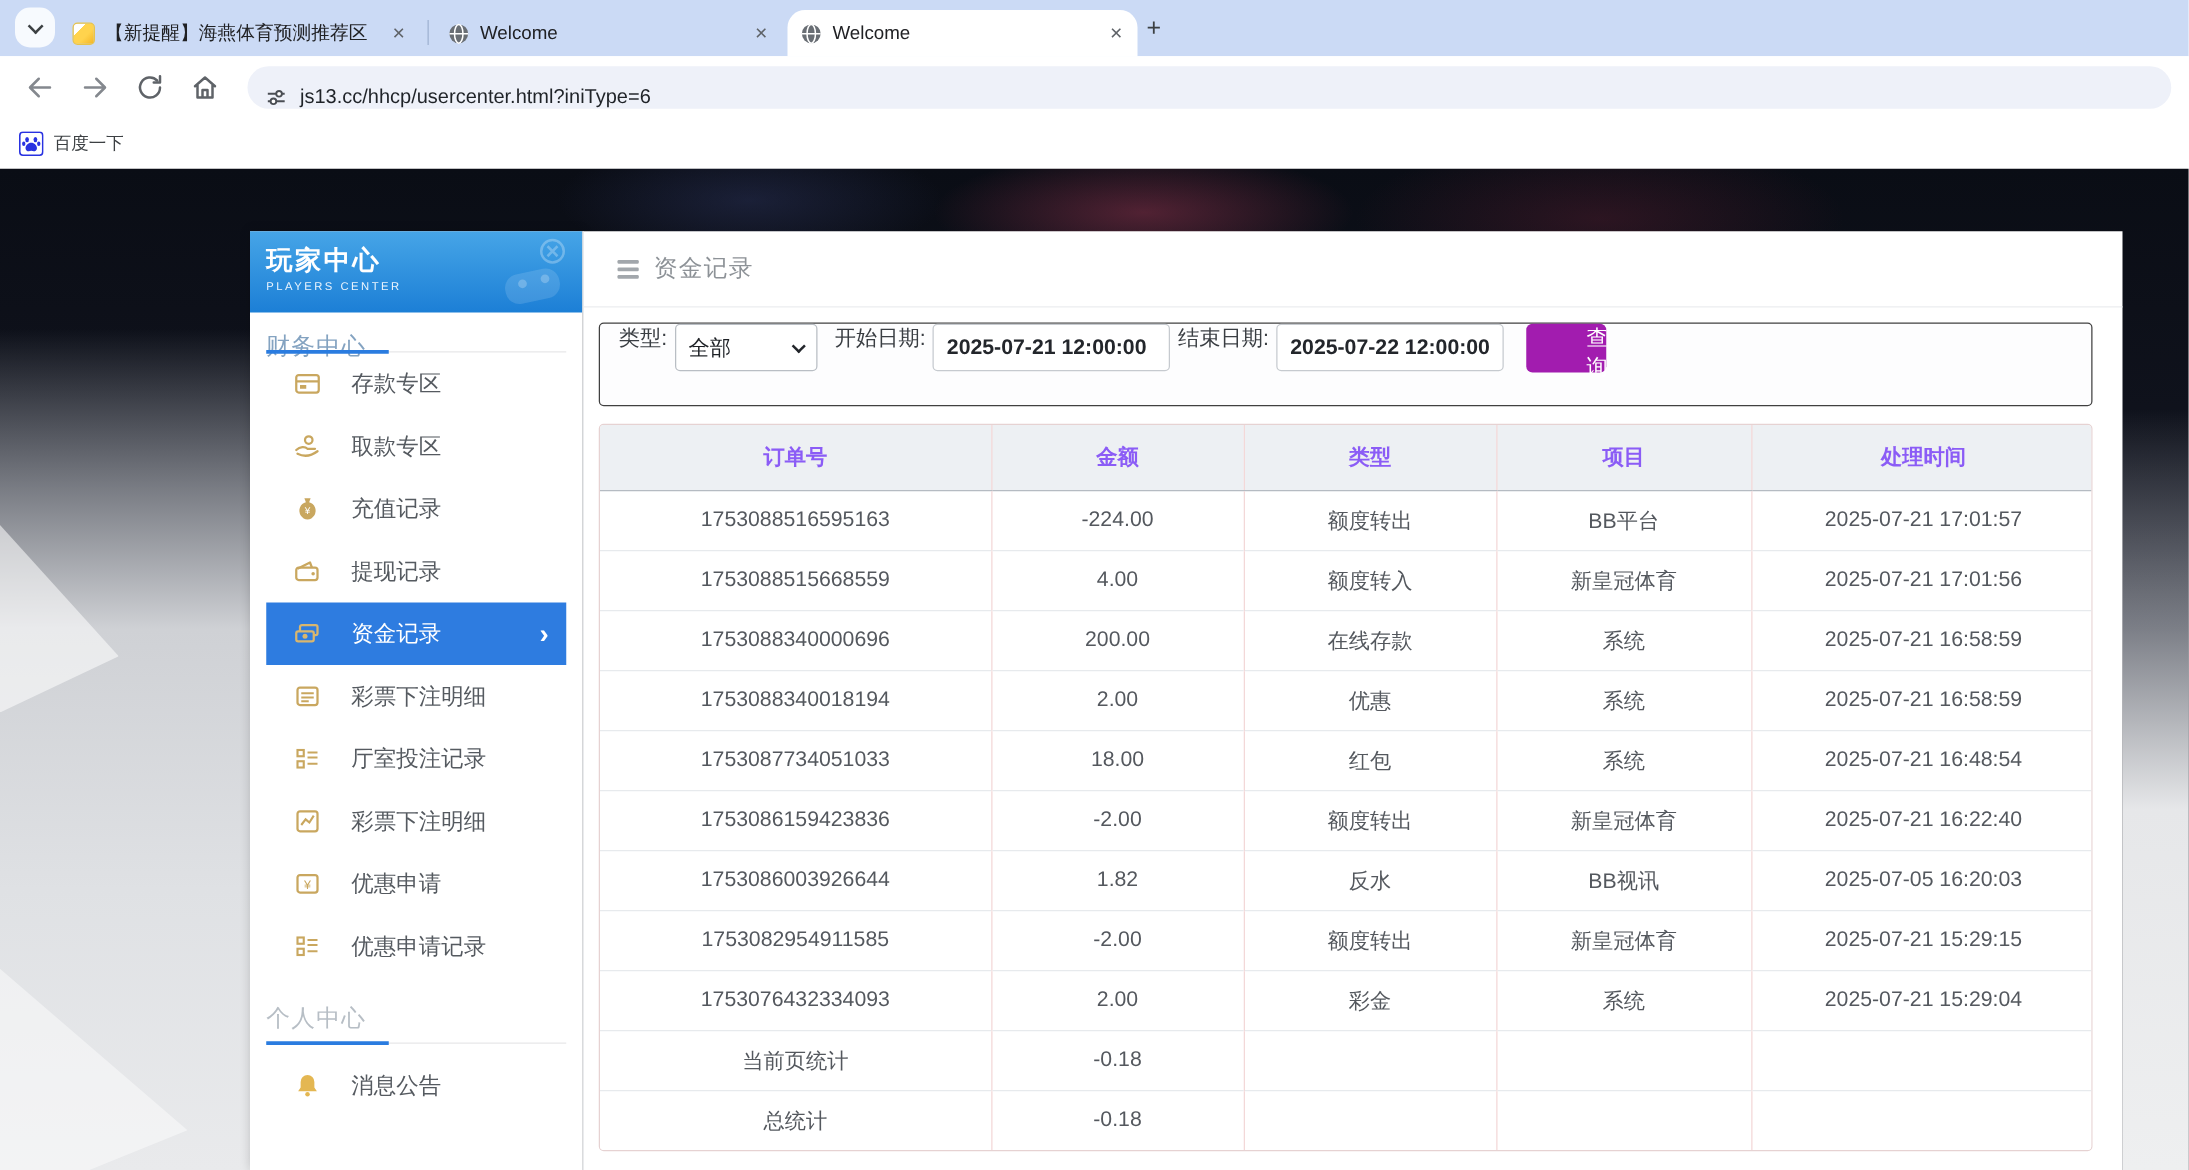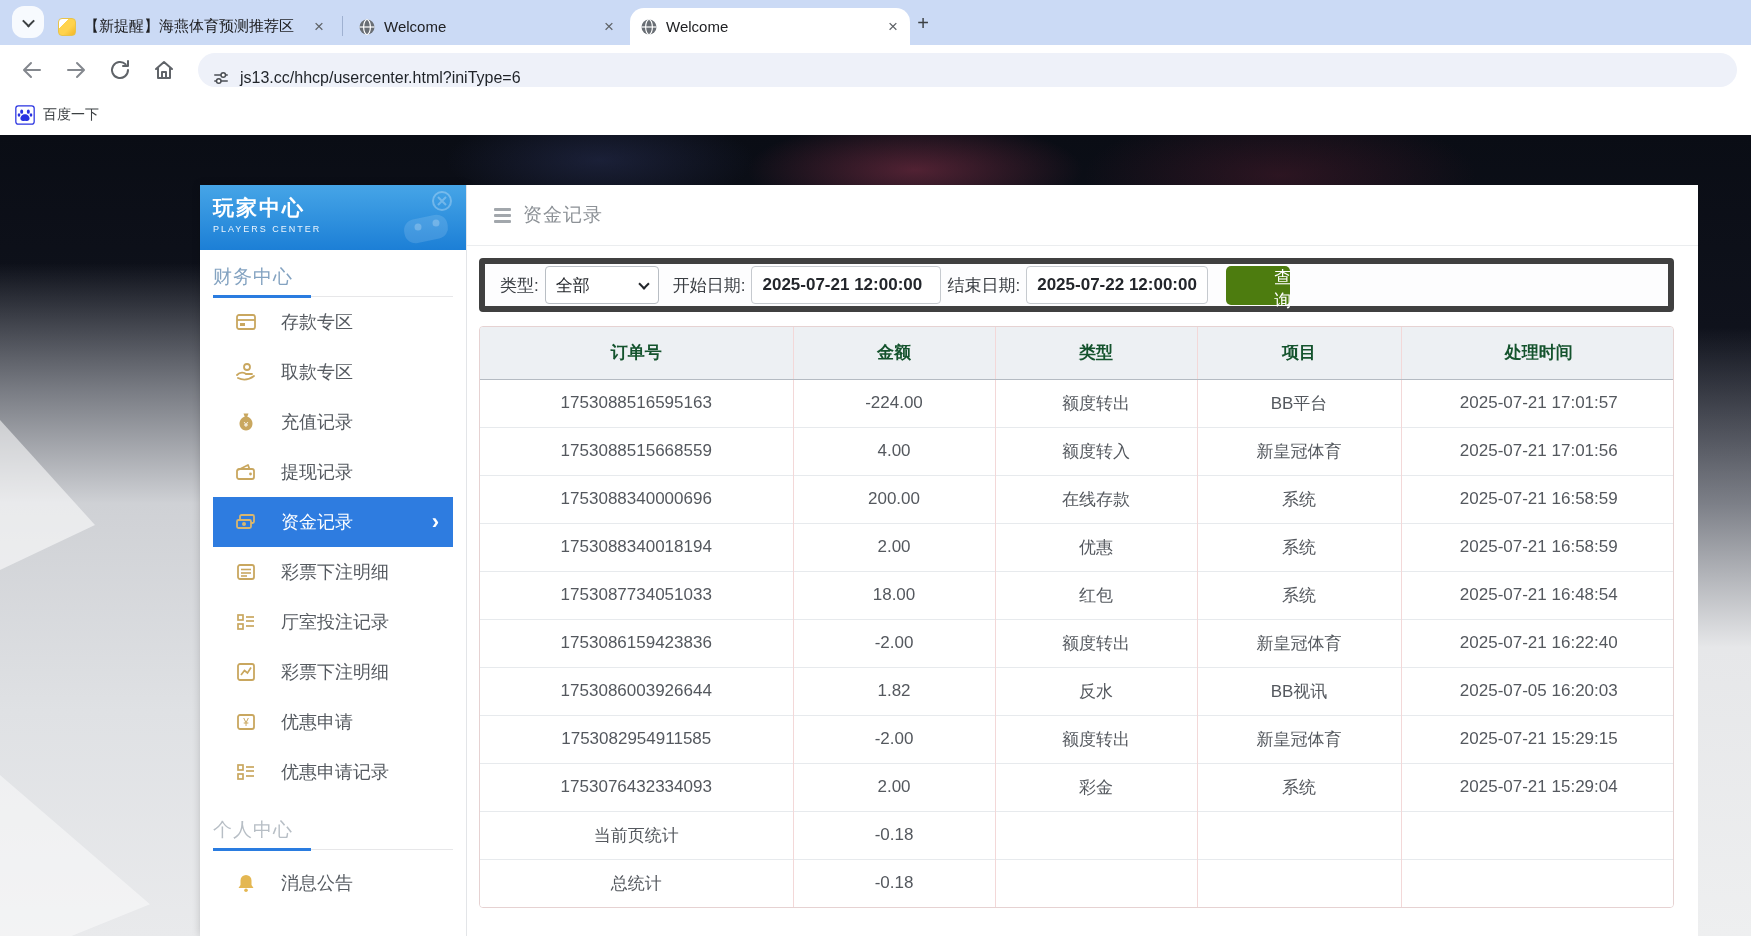--- a/index.html
+++ b/index.html
@@ -46,51 +46,51 @@
   .tri { position:absolute; background:rgba(255,255,255,.55); }
   .tri1 { left:0; top:285px; width:95px; height:150px; clip-path:polygon(0 0,100% 70%,0 100%); }
   .tri2 { left:0; top:640px; width:150px; height:190px; clip-path:polygon(0 0,100% 68%,0 100%); background:rgba(255,255,255,.45); }
 
   
   .sidebar { position:absolute; left:200px; top:50px; width:266px; bottom:0; background:#fff; box-shadow:0 0 8px rgba(0,0,0,.18); }
   .banner { position:relative; height:65px; background:linear-gradient(180deg,#46a5e7,#1c7fd6); padding:9px 0 0 13px; overflow:hidden; }
   .banner-title { color:#fff; font-size:21px; font-weight:bold; letter-spacing:2px; }
   .banner-sub { color:#eaf4fd; font-size:9px; letter-spacing:2px; margin-top:2px; }
   .banner-decor { position:absolute; right:6px; top:2px; opacity:.8; }
-  .section-head { padding:14px 13px 0; height:47px; position:relative; }
+  .section-head { padding:14px 13px 0; height:32px; position:relative; }
   .section-label { font-size:19px; letter-spacing:1px; }
   .section-label.fin { color:#84a3c1; }
   .section-label.per { color:#b7bec5; }
   .section-rule { position:absolute; left:13px; right:13px; bottom:0; height:1px; background:#e7e7e9; }
   .section-rule i { position:absolute; left:0; bottom:-1px; width:98px; height:3px; background:#2a7ce0; display:block; }
   .menu-item { height:50px; display:flex; align-items:center; margin:0 13px; padding-left:22px; gap:24px; color:#555a60; font-size:18px; position:relative; }
   .menu-item .mi-icon { width:22px; height:22px; flex:none; }
   .menu-item.active { background:#2e7ce0; color:#fff; }
   .menu-item.active .mi-chev { position:absolute; right:14px; color:#fff; font-size:22px; font-weight:bold; }
 
   
   .main { position:absolute; left:466px; top:50px; width:1232px; bottom:0; background:#fff; border-left:1px solid #e3e5e8; }
   .main-header { height:61px; display:flex; align-items:center; padding-left:27px; gap:12px; border-bottom:1px solid #ebedef; }
   .burger { display:flex; flex-direction:column; gap:3px; }
   .burger i { width:17px; height:3px; background:#a2a7ac; border-radius:1px; }
   .main-title { font-size:19px; color:#8d9297; letter-spacing:1px; }
 
-  .filter-box { margin:12px 24px 0 12px; height:54px; border:6px solid #404040; border-radius:4px; background:#fdfdfe; display:flex; align-items:center; padding-left:15px; gap:6px; }
+  .filter-box { margin:12px 24px 0 12px; height:67px; border:1px solid #404040; border-radius:4px; background:#fdfdfe; display:flex; padding-left:15px; gap:6px; }
   .f-label { font-size:17px; color:#3a3e43; white-space:nowrap; }
   .f-select { width:114px; height:38px; border:1px solid #b9bec4; border-radius:4px; background:#fff; display:flex; align-items:center; padding:0 10px; position:relative; margin-right:8px; }
   .f-select span { font-size:17px; color:#1e2126; }
   .f-select .sel-chev { position:absolute; right:10px; top:13px; width:8px; height:8px; border-right:2px solid #23262b; border-bottom:2px solid #23262b; transform:rotate(45deg); }
   .f-input { height:38px; border:1px solid #c6cacf; border-radius:4px; background:#fff; font-size:17px; font-weight:bold; color:#23262b; padding:0 10px; font-family:"Liberation Sans",sans-serif; }
   .f-input.start { width:190px; }
   .f-input.end { width:182px; margin-right:12px; }
-  .btn-query { width:64px; height:39px; background:#4d7c0f; border:none; border-radius:5px; color:#fff; font-size:17px; font-family:Liberation Sans, sans-serif;padding-left:48px; }
+  .btn-query { width:64px; height:39px; background:#a21caf; border:none; border-radius:5px; color:#fff; font-size:17px; font-family:Liberation Sans, sans-serif;padding-left:48px; }
 
   .table-wrap { margin:14px 24px 0 12px; border:1px solid #e6d2d2; border-radius:4px; overflow:hidden; }
   table { width:100%; border-collapse:collapse; table-layout:fixed; }
-  th { height:52px; background:#edf0f3; font-size:17px; font-weight:bold; color:#14532d; border-bottom:1px solid #b5bbc2; }
+  th { height:52px; background:#edf0f3; font-size:17px; font-weight:bold; color:#8b5cf6; border-bottom:1px solid #b5bbc2; }
   td { height:48px; text-align:center; font-size:17px; color:#54585e; background:#fff; }
   th:not(:last-child), td:not(:last-child) { border-right:1px solid #f3d8d8; }
   tbody tr:not(:first-child) td { border-top:1px solid #e7eaed; }
   col.c1{width:313px;} col.c2{width:202px;} col.c3{width:202px;} col.c4{width:204px;} col.c5{width:275px;}
 </style>
 </head>
 <body>
 
 <div class="tabstrip">
   <div class="tab-menu-btn">

